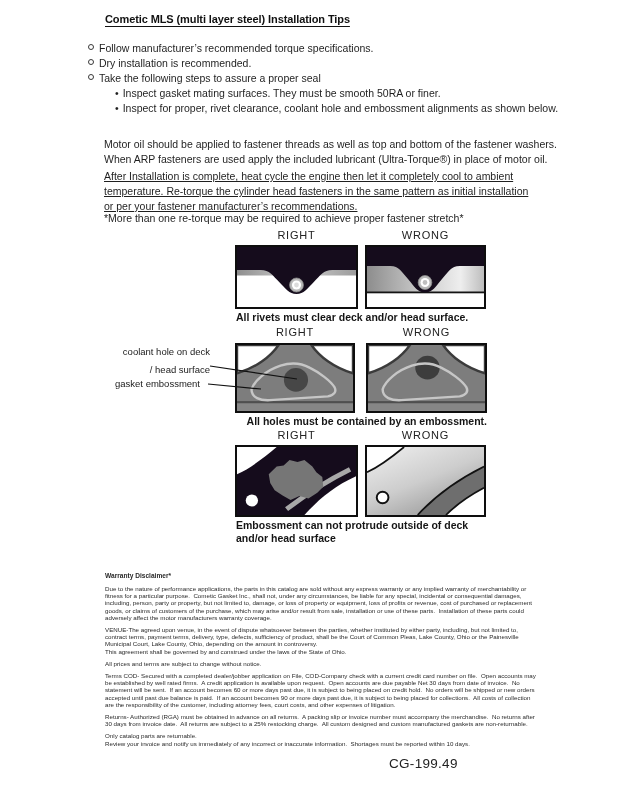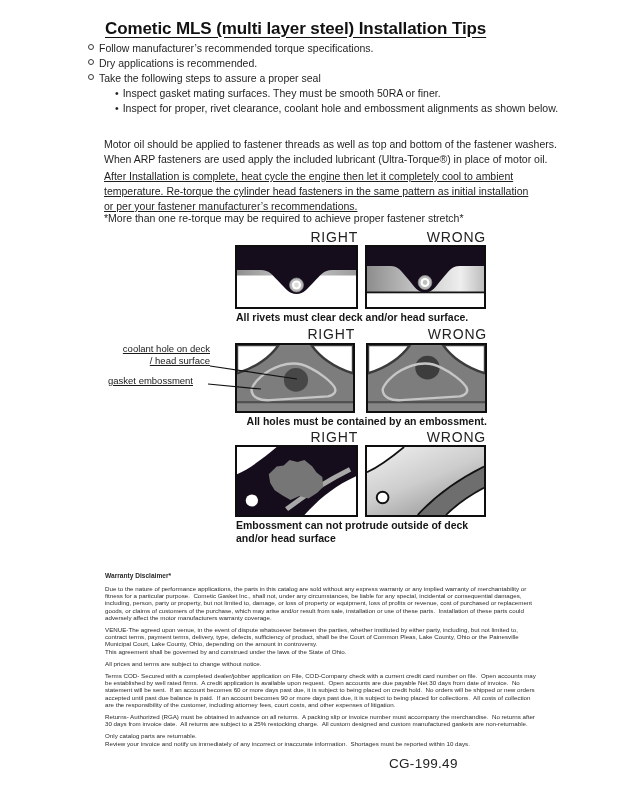--- a/index.html
+++ b/index.html
@@ -2,63 +2,63 @@
 <html><head>
 <meta charset="utf-8">
 <style>
   html,body{margin:0;padding:0;background:#ffffff;}
   .page{
     position:relative;width:618px;height:800px;background:#ffffff;overflow:hidden;
     font-family:"Liberation Sans", sans-serif;color:#1c1c1c;
   }
   
   .title{
-    position:absolute;left:105px;top:19px;margin:0;
-    font-size:17px;font-weight:bold;letter-spacing:-0.1px;color:#111;
+    position:absolute;left:105px;top:13px;margin:0;
+    font-size:11px;font-weight:bold;letter-spacing:-0.1px;color:#111;
     text-decoration:underline;text-underline-offset:3px;
   }
   .tips{position:absolute;left:88px;top:41px;margin:0;padding:0;list-style:none;
     font-size:10.5px;line-height:15px;color:#1f1f1f;white-space:nowrap;}
   .tips li.t::before{
     content:"";display:inline-block;width:4px;height:4px;border:1px solid #3a3a3a;
     border-radius:50%;margin-right:5px;vertical-align:2px;
   }
   .tips li.s{margin-left:27px;}
   .tips li.s::before{content:"•";margin-right:4px;}
   .h2{position:absolute;left:104px;top:119px;margin:0;font-size:12px;font-weight:bold;color:#111;}
   .para{position:absolute;left:104px;margin:0;font-size:10.5px;line-height:15px;
     color:#1f1f1f;white-space:pre-line;}
   .p1{top:121px;margin-top:16px;}
   .p2{top:169px;text-decoration:underline;}
   .note{top:211px;}
   
-  .dg-label{position:absolute;width:123px;text-align:right;font-size:14px;
+  .dg-label{position:absolute;width:123px;text-align:center;font-size:11px;
     letter-spacing:0.8px;color:#222;}
   .panel{position:absolute;border:2px solid #0e0e0e;background:#fff;}
   .panel svg{display:block;width:100%;height:100%;}
   .caption{position:absolute;font-size:10.5px;line-height:12.5px;color:#151515;white-space:pre-line;font-weight:bold;}
-  .ann{position:absolute;font-size:9.5px;line-height:12px;color:#1a1a1a;text-decoration:underline;}
+  .ann{position:absolute;font-size:9.5px;line-height:18px;color:#1a1a1a;}
   .ann.right{text-align:right;}
   .leaders{position:absolute;left:115px;top:340px;width:260px;height:60px;z-index:5;pointer-events:none;}
   
   .legal{position:absolute;left:105px;top:572px;width:470px;color:#2a2a2a;}
   .legal h3{margin:0 0 6px 0;font-size:6.6px;font-weight:bold;}
   .legal p{margin:0 0 5px 0;font-size:6.2px;line-height:7.2px;white-space:pre;}
   .footer-code{position:absolute;left:389px;top:756px;font-size:13.5px;letter-spacing:0.3px;color:#222;}
 </style>
 </head>
 <body>
 
 <div class="page">
 
   <h1 class="title">Cometic MLS (multi layer steel) Installation Tips</h1>
 
   <ul class="tips">
     <li class="t">Follow manufacturer’s recommended torque specifications.</li>
-    <li class="t">Dry applications is recommended.</li>
+    <li class="t">Dry installation is recommended.</li>
     <li class="t">Take the following steps to assure a proper seal</li>
     <li class="s">Inspect gasket mating surfaces.  They must be smooth 50RA or finer.</li>
     <li class="s">Inspect for proper, rivet clearance, coolant hole and embossment alignments as shown below.</li>
   </ul>
 
   <p class="para p1">Motor oil should be applied to fastener threads as well as top and bottom of the fastener washers.
 When ARP fasteners are used apply the included lubricant (Ultra-Torque®) in place of motor oil.</p>
   <p class="para p2">After Installation is complete, heat cycle the engine then let it completely cool to ambient
 temperature. Re-torque the cylinder head fasteners in the same pattern as initial installation
 or per your fastener manufacturer’s recommendations.</p>
@@ -105,21 +105,21 @@
     </svg>
   </div>
 
   <div class="caption" style="left:236px;top:311px;">All rivets must clear deck and/or head surface.</div>
 
   <div class="dg-label" style="left:235px;top:326px;width:120px;">RIGHT</div>
   <div class="dg-label" style="left:366px;top:326px;width:121px;">WRONG</div>
 
   <div class="ann right" style="left:118px;top:343px;width:92px;">coolant hole on
 deck / head surface</div>
-  <div class="ann" style="left:108px;top:375px;">gasket embossment</div>
+  <div class="ann" style="left:115px;top:375px;">gasket embossment</div>
 
   <svg class="leaders" viewBox="0 0 260 60">
     <line x1="95" y1="26" x2="182" y2="39" stroke="#111" stroke-width="1.2"></line>
     <line x1="93" y1="44" x2="146" y2="49" stroke="#111" stroke-width="1.2"></line>
   </svg>
 
   <div class="panel" style="left:235px;top:343px;width:116px;height:66px;">
     <svg viewBox="0 0 120 70" preserveAspectRatio="none">
       <rect width="120" height="70" fill="#7d7d7d"></rect>
       <path d="M0,0 H43 C35,12 20,24 0,30 Z" fill="#ffffff" stroke="#3b3b3b" stroke-width="2.5"></path>

